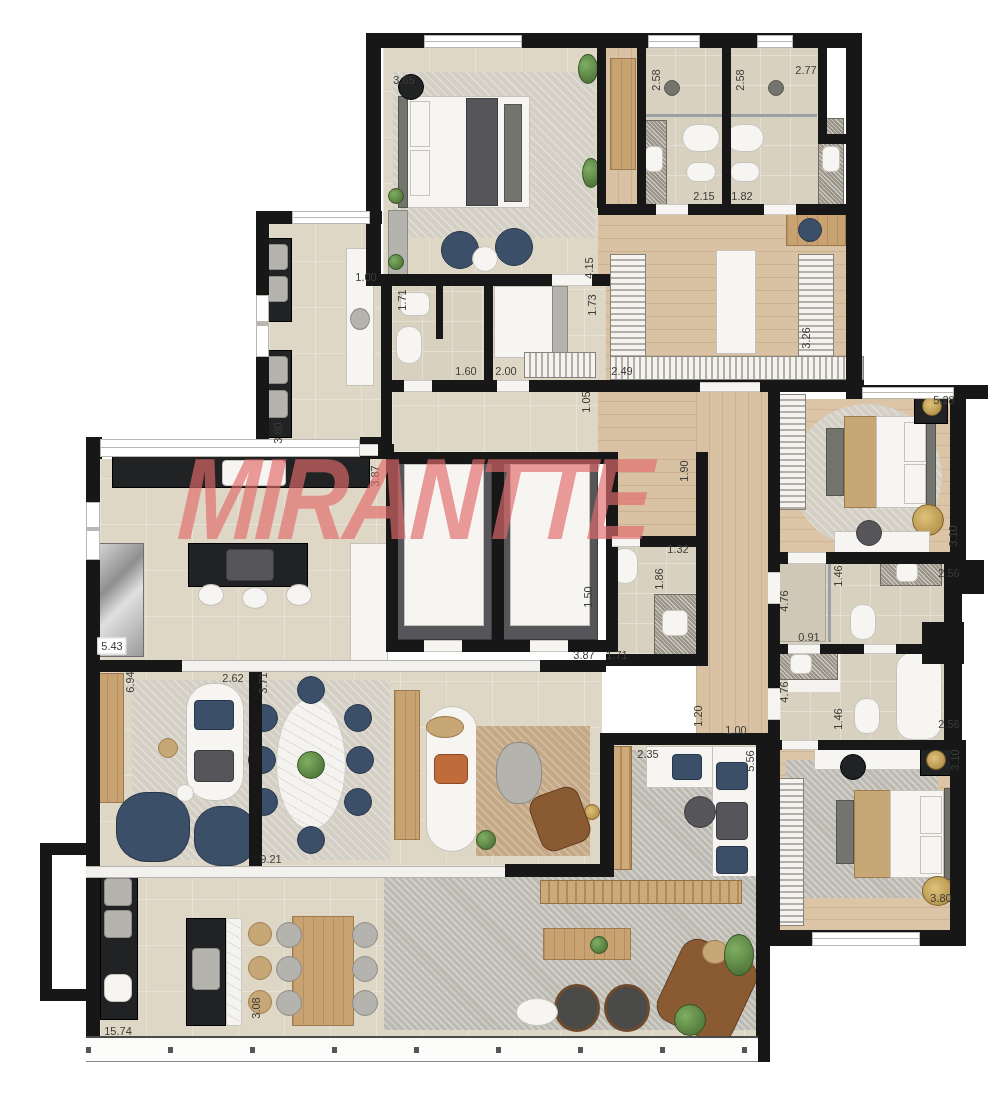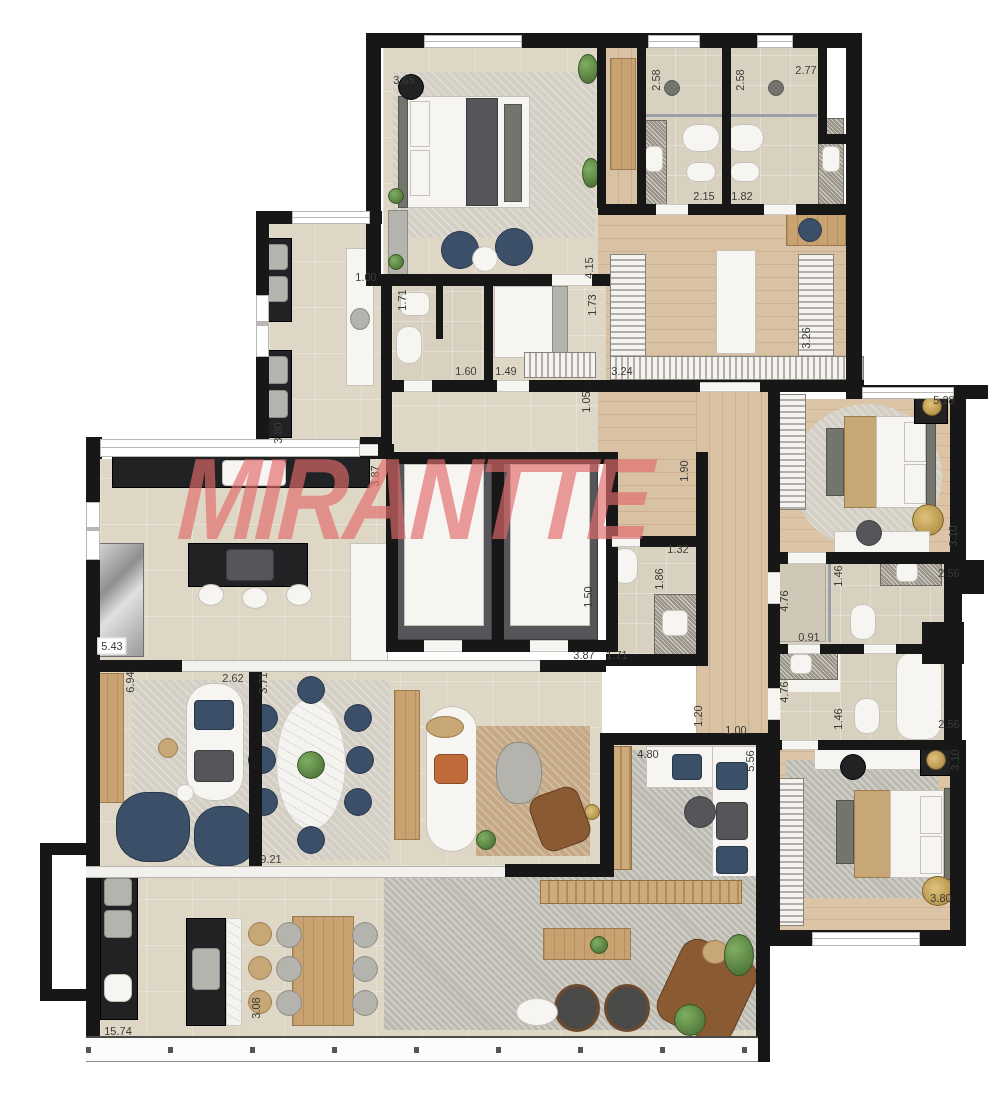--- a/index.html
+++ b/index.html
@@ -336,22 +336,22 @@
     <div class="dim v" style="left: 740px; top: 80px;">2.58</div>
     <div class="dim" style="left: 806px; top: 70px;">2.77</div>
     <div class="dim" style="left: 704px; top: 196px;">2.15</div>
     <div class="dim" style="left: 742px; top: 196px;">1.82</div>
     <div class="dim v" style="left: 589px; top: 268px;">4.15</div>
     <div class="dim v" style="left: 806px; top: 338px;">3.26</div>
     <div class="dim" style="left: 366px; top: 277px;">1.00</div>
     <div class="dim v" style="left: 402px; top: 300px;">1.71</div>
     <div class="dim v" style="left: 592px; top: 305px;">1.73</div>
     <div class="dim" style="left: 466px; top: 371px;">1.60</div>
-    <div class="dim" style="left: 506px; top: 371px;">1.49</div>
-    <div class="dim" style="left: 622px; top: 371px;">3.24</div>
+    <div class="dim" style="left: 506px; top: 371px;">2.00</div>
+    <div class="dim" style="left: 622px; top: 371px;">2.49</div>
     <div class="dim v" style="left: 586px; top: 402px;">1.05</div>
     <div class="dim v" style="left: 278px; top: 433px;">3.80</div>
     <div class="dim v" style="left: 375px; top: 476px;">3.87</div>
     <div class="dim v" style="left: 684px; top: 471px;">1.90</div>
     <div class="dim" style="left: 944px; top: 400px;">5.28</div>
     <div class="dim v" style="left: 953px; top: 536px;">3.10</div>
     <div class="dim" style="left: 678px; top: 549px;">1.32</div>
     <div class="dim v" style="left: 659px; top: 579px;">1.86</div>
     <div class="dim v" style="left: 588px; top: 597px;">1.50</div>
     <div class="dim bg" style="left: 112px; top: 646px;">5.43</div>
@@ -363,20 +363,20 @@
     <div class="dim" style="left: 809px; top: 637px;">0.91</div>
     <div class="dim v" style="left: 784px; top: 692px;">4.76</div>
     <div class="dim v" style="left: 838px; top: 719px;">1.46</div>
     <div class="dim" style="left: 949px; top: 724px;">2.56</div>
     <div class="dim v" style="left: 130px; top: 682px;">6.94</div>
     <div class="dim" style="left: 233px; top: 678px;">2.62</div>
     <div class="dim v" style="left: 263px; top: 683px;">3.71</div>
     <div class="dim" style="left: 271px; top: 859px;">9.21</div>
     <div class="dim v" style="left: 698px; top: 716px;">1.20</div>
     <div class="dim" style="left: 736px; top: 730px;">1.00</div>
-    <div class="dim" style="left: 648px; top: 754px;">4.80</div>
+    <div class="dim" style="left: 648px; top: 754px;">2.35</div>
     <div class="dim v" style="left: 750px; top: 761px;">5.56</div>
     <div class="dim v" style="left: 955px; top: 760px;">3.10</div>
     <div class="dim" style="left: 941px; top: 898px;">3.80</div>
     <div class="dim" style="left: 118px; top: 1031px;">15.74</div>
     <div class="dim v" style="left: 256px; top: 1008px;">3.08</div>
     <div id="wm" style="color: rgb(226, 107, 107);">MIRANTTE</div>
 </div>
 
 </body></html>

